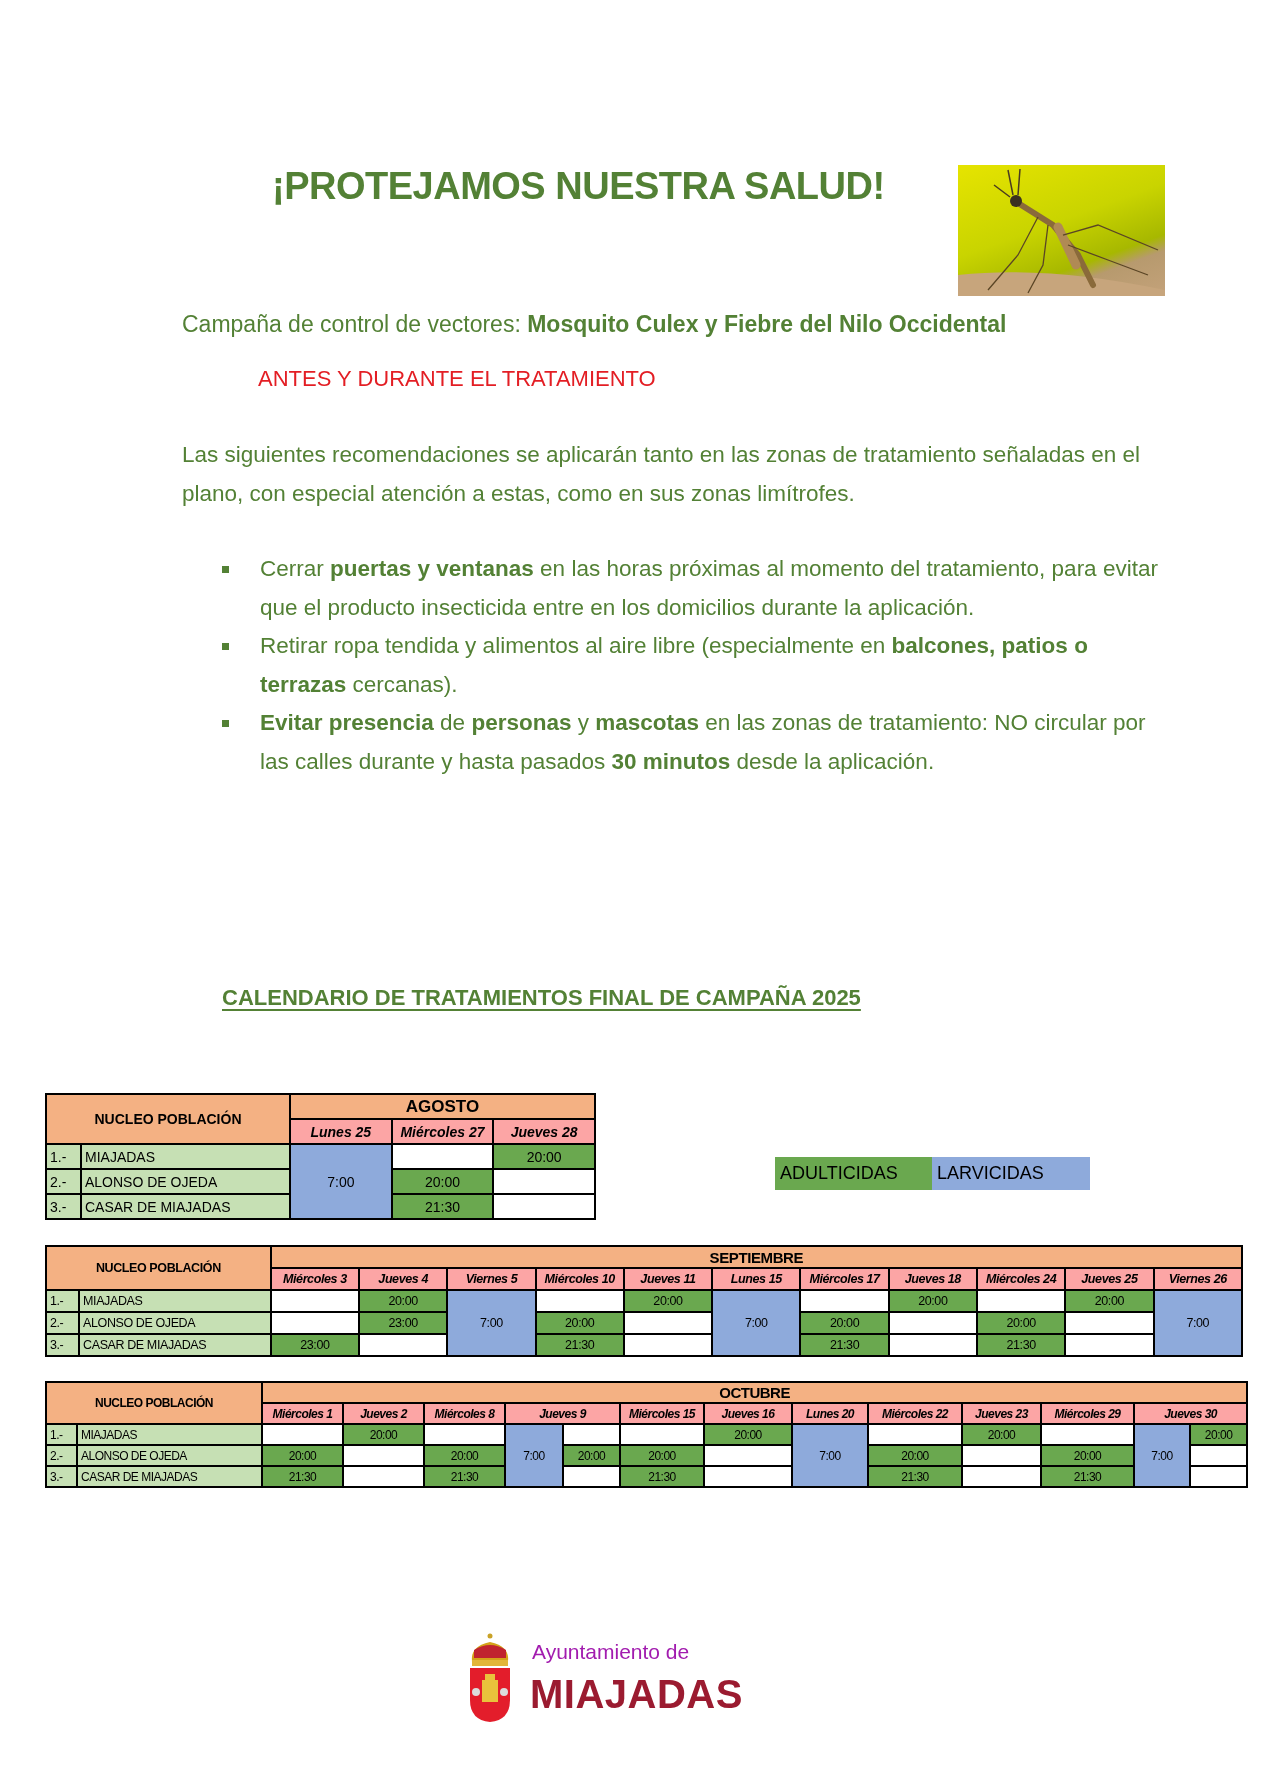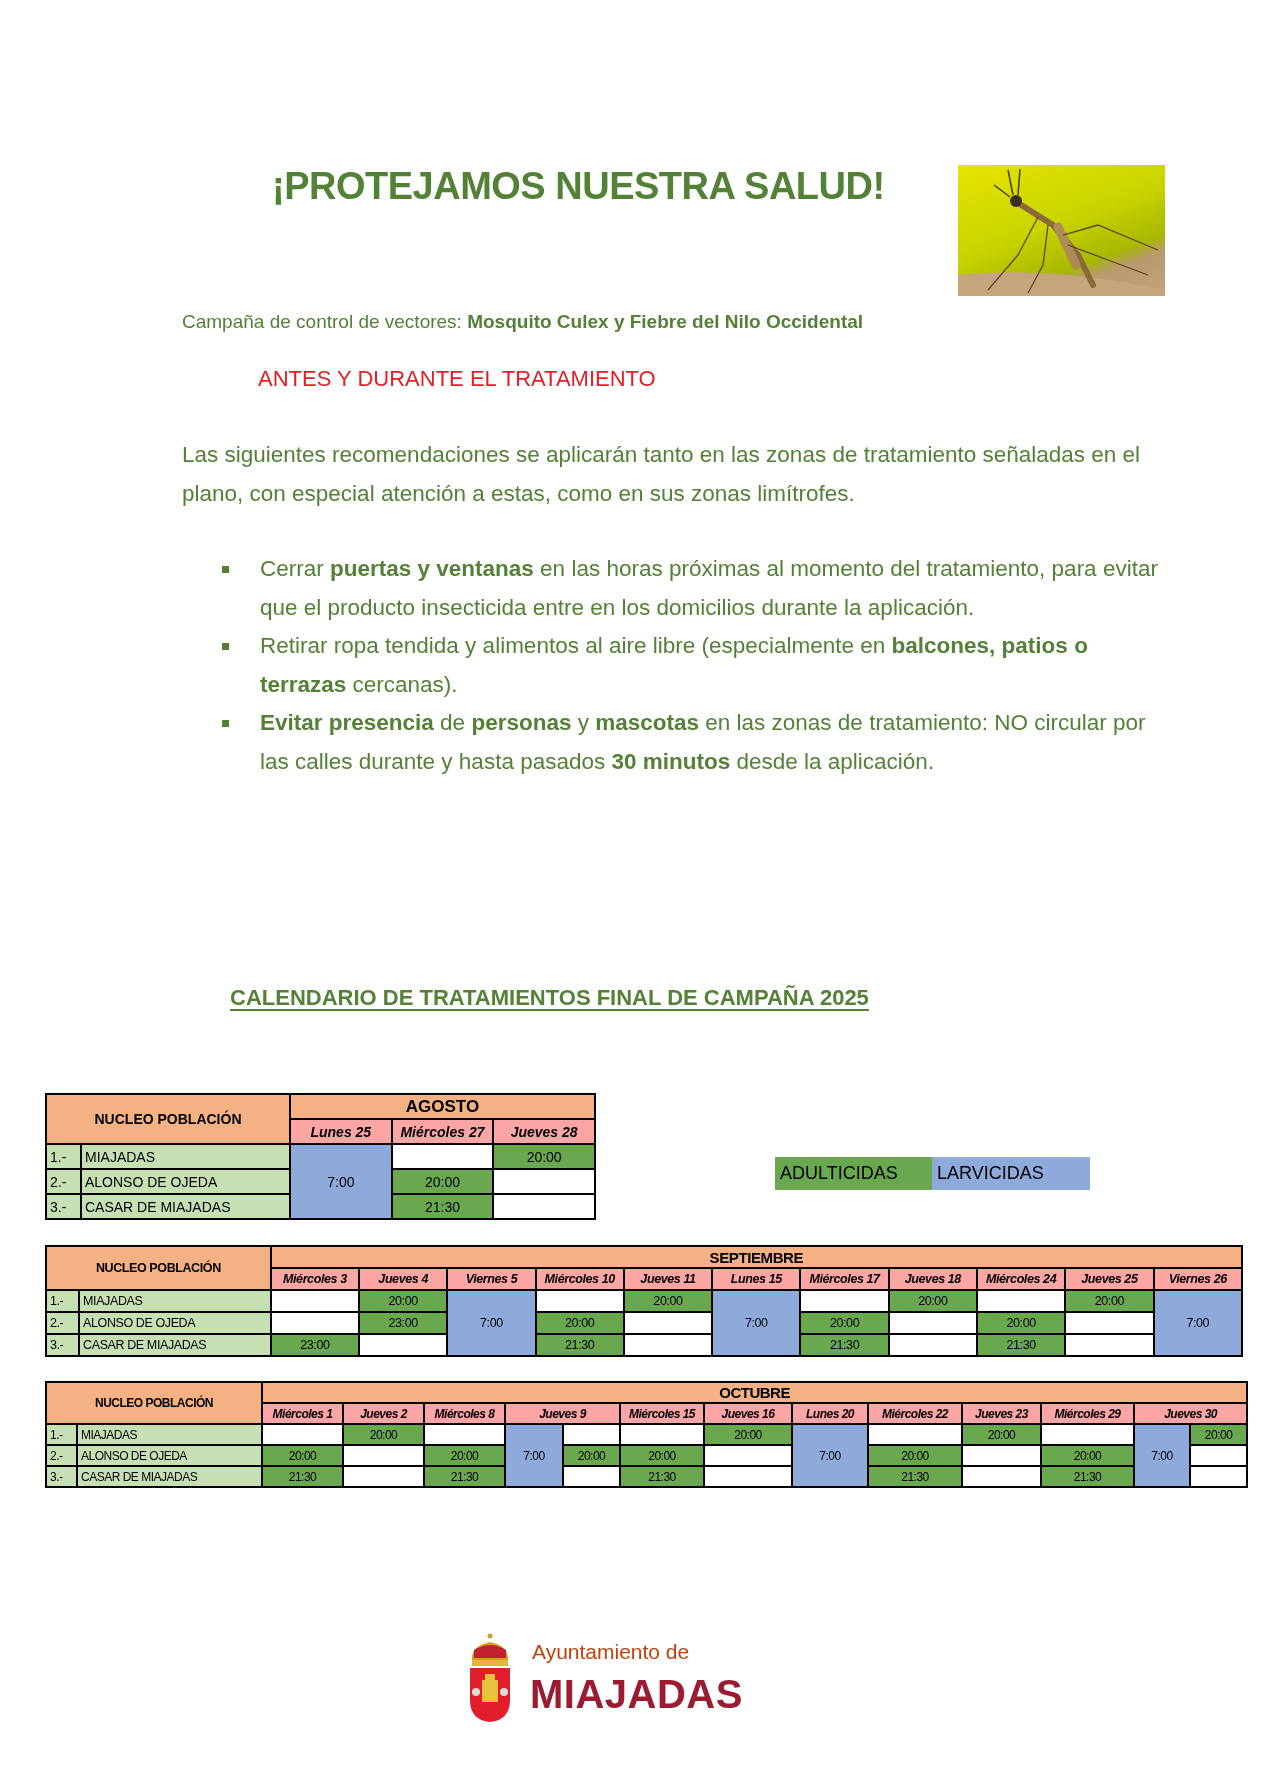--- a/index.html
+++ b/index.html
@@ -3,30 +3,30 @@
 <meta charset="utf-8">
 <style>
   html, body { margin: 0; padding: 0; background: #ffffff; }
   body { width: 1282px; height: 1766px; position: relative; overflow: hidden;
          font-family: "Liberation Sans", "DejaVu Sans", sans-serif; color: #538135; }
   .abs { position: absolute; }
   .title { left: 272px; top: 165px; font-size: 38px; font-weight: bold; color: #538135;
            letter-spacing: -0.5px; white-space: nowrap; }
   .photo { left: 958px; top: 165px; width: 207px; height: 131px; overflow: hidden;
            background: linear-gradient(160deg, #e6e400 0%, #c9d400 45%, #a7b800 70%, #b79a6e 78%, #c4a27a 100%); }
-  .campaign { left: 182px; top: 311px; font-size: 19px; white-space: nowrap; }
+  .campaign { left: 182px; top: 311px; font-size: 23px; white-space: nowrap; }
   .campaign b { font-weight: bold; }
   .antes { left: 258px; top: 366px; font-size: 22px; color: #e31e24; white-space: nowrap; }
   .intro { left: 182px; top: 418px; width: 990px; font-size: 22.5px; line-height: 38.5px; margin-top: 18px; }
   .bullets { left: 222px; top: 550px; width: 940px; margin: 0; padding: 0; list-style: none;
              font-size: 22.5px; line-height: 38.5px; }
   .bullets li { position: relative; padding-left: 38px; margin-bottom: 0; }
   .bullets li .sq { position: absolute; left: 0; top: 16px; width: 7px; height: 7px; background: #538135; }
   .bullets b { font-weight: bold; }
-  .cal-title { left: 230px; top: 985px; font-size: 22px; font-weight: bold; text-decoration: underline;
+  .cal-title { left: 222px; top: 985px; font-size: 22px; font-weight: bold; text-decoration: underline;
                text-underline-offset: 4px; white-space: nowrap; }
   table.cal { position: absolute; border-collapse: collapse; table-layout: fixed;
               font-family: "Liberation Sans Narrow", "Liberation Sans", sans-serif; color: #000; }
   table.cal td, table.cal th { border: 2px solid #000; padding: 0; text-align: center;
               overflow: hidden; white-space: nowrap; }
   .h-salmon { background: #f4b183; font-weight: bold; }
   .h-cream { background: #fca5a5; font-weight: bold; font-style: italic; }
   .lbl { background: #c6e0b4; text-align: left !important; padding-left: 3px !important; }
   .g { background: #6aa84f; margin-top: 28px; }
   .b { background: #8eaadb; }
@@ -35,21 +35,21 @@
   #aug .month { font-size: 17px; }
   #sep td, #sep th { font-size: 12.5px; height: 20px; letter-spacing: -0.4px; }
   #sep .month, #oct .month { font-size: 15px; }
   #oct td, #oct th { font-size: 12px; height: 19px; letter-spacing: -0.5px; }
   .legend { left: 775px; top: 1157px; height: 33px; display: flex; font-size: 18px; color: #000; text-align: center; }
   .legend div { display: flex; align-items: center; padding-left: 5px; }
   .leg-a { width: 152px; background: #6aa84f; }
   .leg-l { width: 153px; background: #8eaadb; }
   .logo { left: 466px; top: 1632px; width: 300px; height: 95px; }
   .crest { position: absolute; left: 0; top: 0; width: 48px; height: 92px; }
-  .ayto { position: absolute; left: 66px; top: 8px; font-size: 21px; color: #c2410c; white-space: nowrap; }
+  .ayto { position: absolute; left: 66px; top: 8px; font-size: 21px; color: #a21caf; white-space: nowrap; }
   .miajadas { position: absolute; left: 64px; top: 40px; font-size: 40px; font-weight: bold;
               color: #9b1b30; letter-spacing: 0.5px; white-space: nowrap; }
 </style>
 </head>
 <body>
 
 <div class="abs title">¡PROTEJAMOS NUESTRA SALUD!</div>
 
 <div class="abs photo">
   <svg width="207" height="131" viewBox="0 0 207 131">

